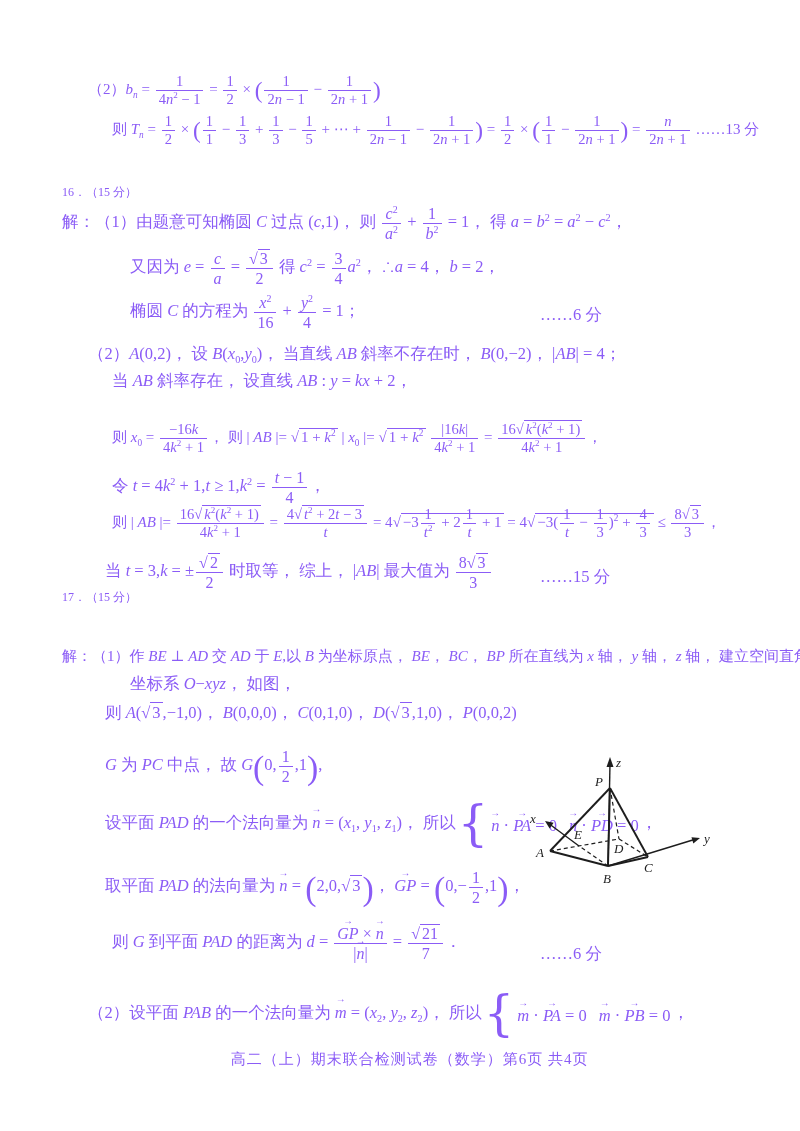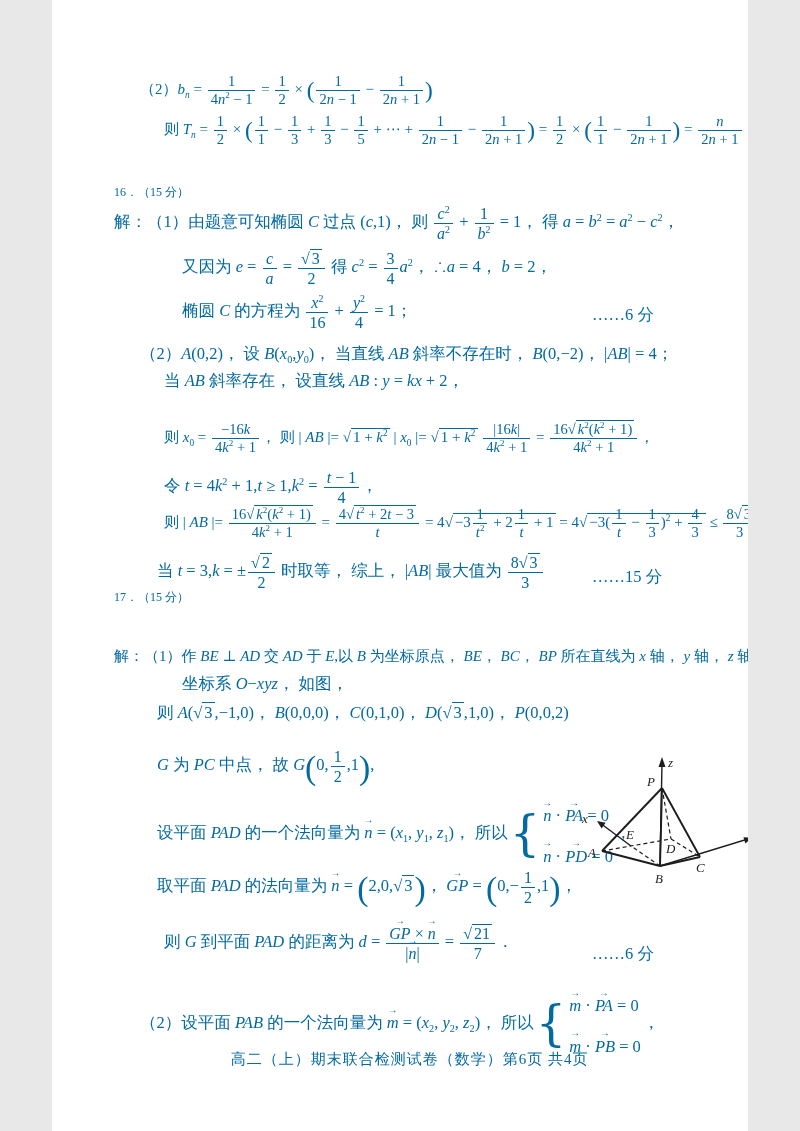--- a/index.html
+++ b/index.html
@@ -1,17 +1,17 @@
 <!DOCTYPE html>
 <html><head>
 <meta charset="utf-8">
 <style>
   html,body{margin:0;padding:0;background:#e8e8e8;}
-  .page{position:relative;width:696px;height:1131px;margin:0 auto;background:#ffffff;
-        font-family:"Liberation Serif","DejaVu Serif",serif;color:#0369a1;font-size:16.5px;overflow:hidden;}
+  .page{position:relative;width:800px;height:1131px;margin:0 auto;background:#ffffff;
+        font-family:"Liberation Serif","DejaVu Serif",serif;color:#8b5cf6;font-size:16.5px;overflow:hidden;}
   .ln{position:absolute;white-space:nowrap;line-height:1.25;}
   .sm{font-size:15px;}
   .hd{font-size:12px;}
   i{font-style:italic;}
   sup,sub{font-size:0.62em;line-height:0;}
   
   .f{display:inline-flex;flex-direction:column;vertical-align:middle;text-align:center;
      margin:0 2px;line-height:1.2;font-size:0.97em;}
   .f .n{display:block;border-bottom:1px solid currentColor;padding:0 3px;}
   .f .d{display:block;padding:0 3px;}
@@ -21,21 +21,21 @@
   
   .v{position:relative;display:inline-block;font-style:italic;}
   .v::after{content:"→";position:absolute;left:50%;top:-0.95em;transform:translateX(-50%);
             font-size:0.6em;font-style:normal;}
   
   .p{font-size:1.55em;font-weight:300;vertical-align:-0.17em;line-height:1;}
   .q{font-size:2.05em;font-weight:300;vertical-align:-0.26em;line-height:1;}
   
   .cs{display:inline-flex;align-items:center;vertical-align:middle;margin:0 2px;}
   .br{font-size:2.9em;font-weight:200;line-height:0.95;margin-right:3px;font-family:"DejaVu Serif",serif;}
-  .rw{display:inline-flex;flex-direction:column;gap:20px;padding-top:5px;text-align:left;}
+  .rw{display:inline-flex;gap:12px;padding-top:5px;text-align:left;}
   .score{position:absolute;white-space:nowrap;}
   .footer{position:absolute;left:0;right:0;text-align:center;font-size:15px;letter-spacing:1px;padding-left:19px;}
   .fig{position:absolute;left:520px;top:733px;}
   .fig text{font-family:"Liberation Serif","DejaVu Serif",serif;font-style:italic;font-size:13px;fill:#1d1d1d;}
 </style>
 </head>
 <body>
 
 <div class="page">
 

